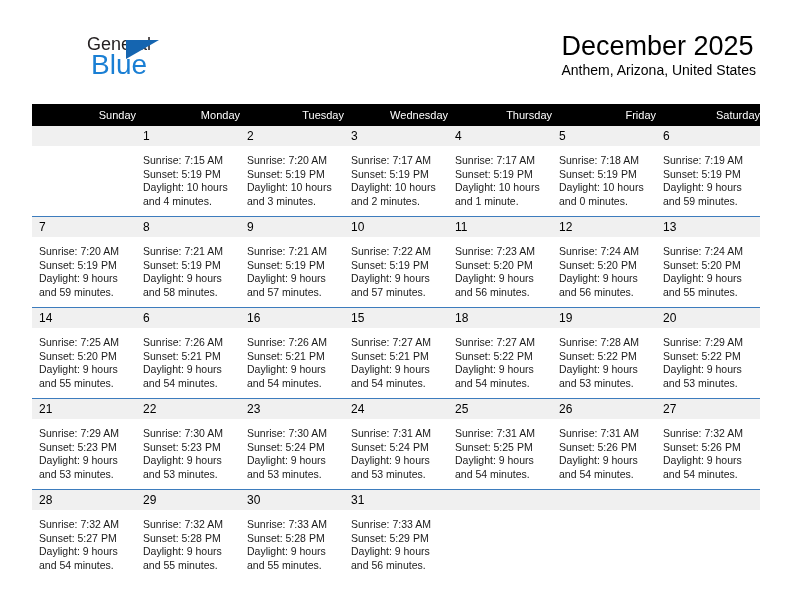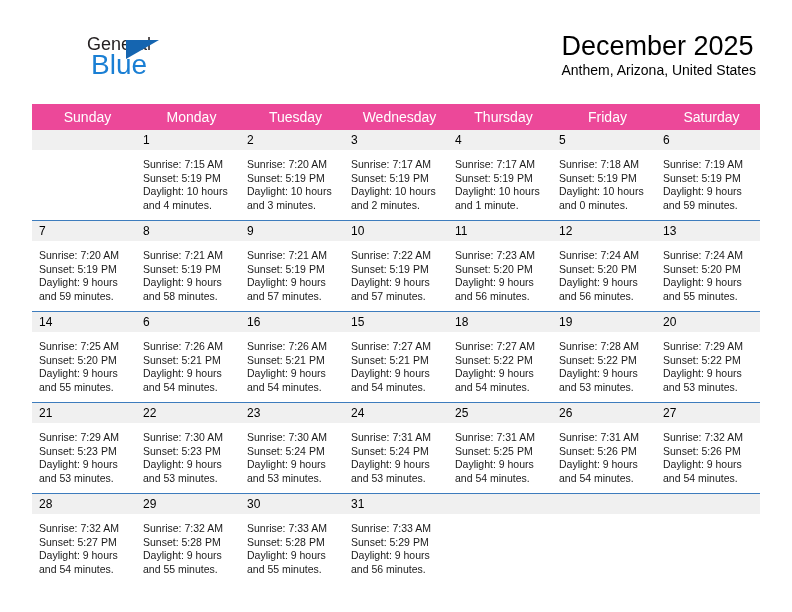--- a/index.html
+++ b/index.html
@@ -86,25 +86,25 @@
   
   .calendar {
     position: absolute;
     left: 32px;
     top: 104px;
     width: 728px;
     border-collapse: collapse;
     table-layout: fixed;
   }
   .calendar th {
-    background: #ec4899;
+    background: #000000;
     color: #ffffff;
-    font-size: 14px;
+    font-size: 11px;
     font-weight: normal;
-    text-align: center;
+    text-align: right;
     padding: 5px 0 5px 7px;
     height: 11px;
     border: none;
   }
   .calendar td {
     vertical-align: top;
     padding: 0;
     border: none;
     width: 104px;
     height: 90px;

